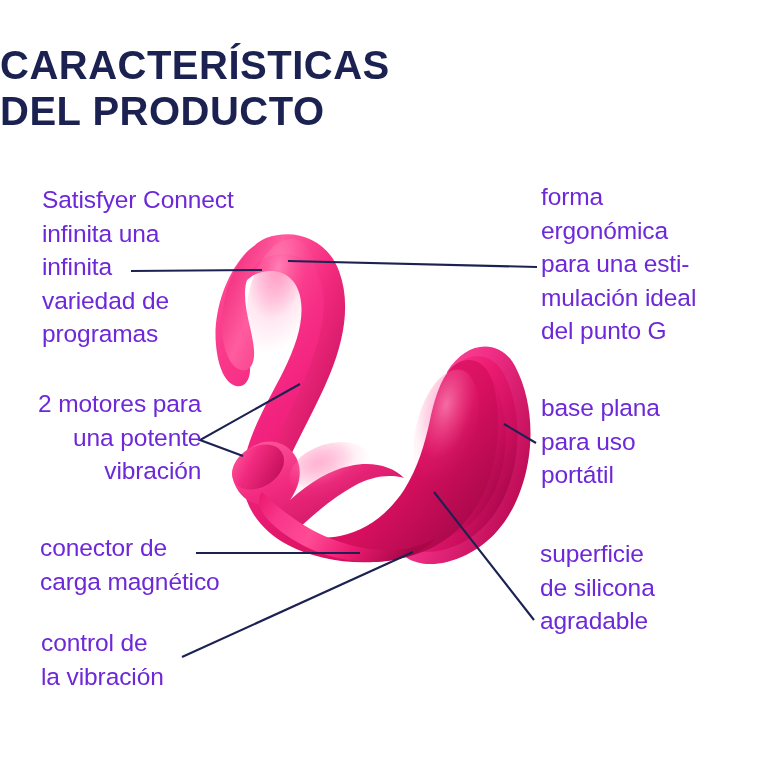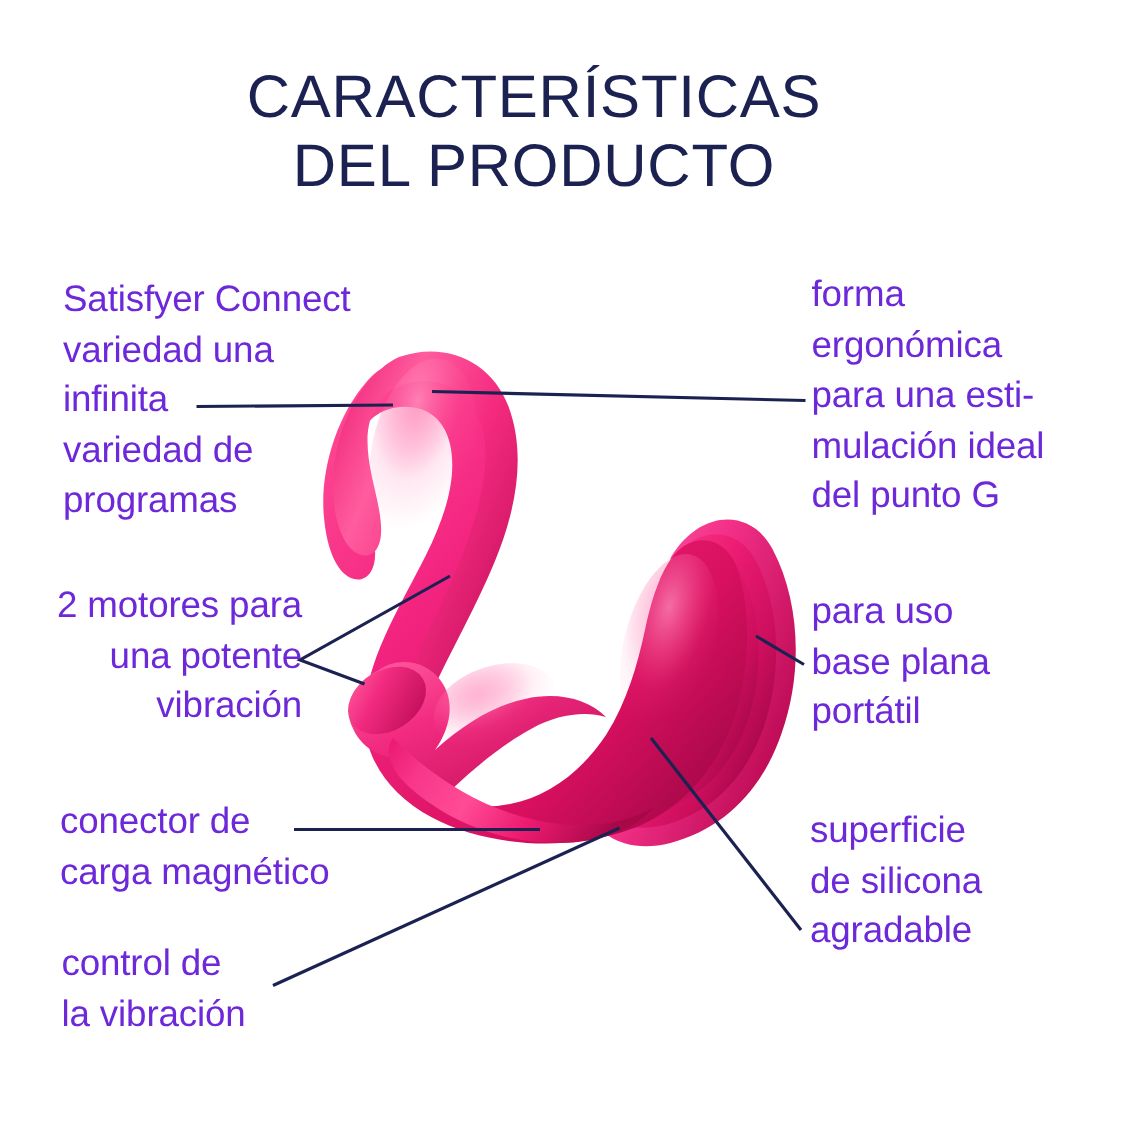--- a/index.html
+++ b/index.html
@@ -15,23 +15,22 @@
     overflow: hidden;
     font-family: "Liberation Sans", sans-serif;
   }
 
   
   .title {
     position: absolute;
     left: 0;
     top: 42px;
     width: 712px;
-    text-align: center;
     color: #1b2252;
-    font-weight: normal;
+    font-weight: bold;
     font-size: 40px;
     line-height: 46px;
     letter-spacing: 0.5px;
   }
   .title .line {
     display: block;
     white-space: nowrap;
   }
 
   
@@ -234,21 +233,21 @@
 
     <line class="leader" x1="196" y1="553" x2="360" y2="553"></line>
     <line class="leader" x1="182" y1="657" x2="413" y2="552"></line>
 
     <line class="leader" x1="504" y1="424" x2="536" y2="443"></line>
     <line class="leader" x1="434" y1="492" x2="534" y2="620"></line>
   </svg>
 
   <div class="callout c-connect">
     <span class="ln">Satisfyer Connect</span>
-    <span class="ln">variedad una</span>
+    <span class="ln">infinita una</span>
     <span class="ln">infinita</span>
     <span class="ln">variedad de</span>
     <span class="ln">programas</span>
   </div>
 
   <div class="callout c-motores">
     <span class="ln">2 motores para</span>
     <span class="ln">una potente</span>
     <span class="ln">vibración</span>
   </div>
@@ -265,22 +264,22 @@
 
   <div class="callout c-forma">
     <span class="ln">forma</span>
     <span class="ln">ergonómica</span>
     <span class="ln">para una esti-</span>
     <span class="ln">mulación ideal</span>
     <span class="ln">del punto G</span>
   </div>
 
   <div class="callout c-base">
+    <span class="ln">base plana</span>
     <span class="ln">para uso</span>
-    <span class="ln">base plana</span>
     <span class="ln">portátil</span>
   </div>
 
   <div class="callout c-superficie">
     <span class="ln">superficie</span>
     <span class="ln">de silicona</span>
     <span class="ln">agradable</span>
   </div>
 
 </div>

